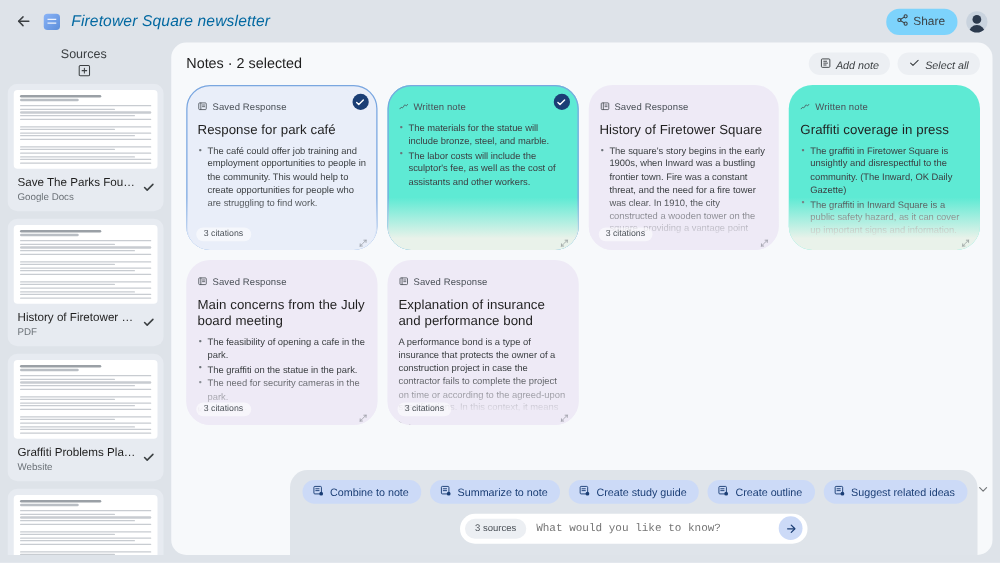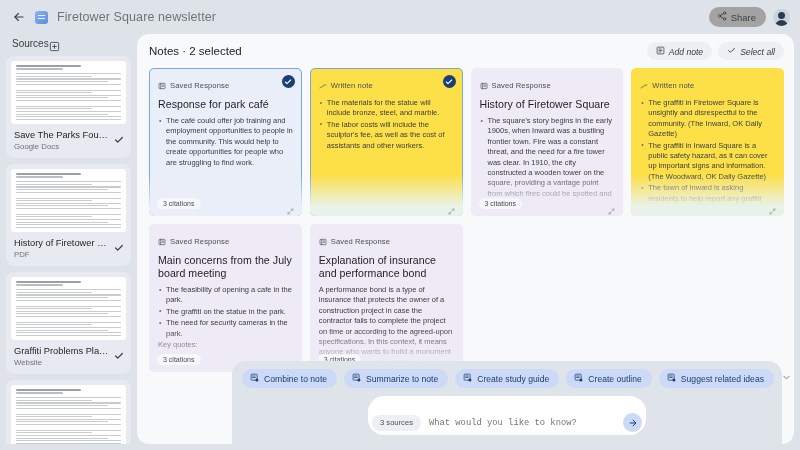--- a/index.html
+++ b/index.html
@@ -20,42 +20,43 @@
   .back-icon { width: 14px; height: 14px; flex: 0 0 auto; cursor: pointer; }
   .app-logo {
     width: 13px; height: 13px; border-radius: 3px;
     background: linear-gradient(135deg,#8ab4f8,#5b8dd9);
     flex: 0 0 auto; position: relative;
   }
   .app-logo::after{
     content:""; position:absolute; left:3px; top:4px; width:7px; height:1.4px;
     background:#eef3fb; box-shadow:0 3px 0 #eef3fb;
   }
-  .doc-title { font-size: 12.5px; color: #737373; letter-spacing: .1px; }
+  .doc-title { font-size: 12.5px; color: #0369a1; letter-spacing: .1px; font-style: italic; }
   .topbar-right { margin-left: auto; display: flex; align-items: center; gap: 7px; }
   .share-btn {
     display: flex; align-items: center; gap: 4px;
-    background: #a3a3a3; border-radius: 14px;
+    background: #7dd3fc; border-radius: 14px;
     padding: 4px 10px 4px 8px; font-size: 9.5px; color: #3c4043; cursor: pointer;
   }
   .avatar {
     width: 17px; height: 17px; border-radius: 50%;
     background: #c9d3de; position: relative; overflow: hidden;
   }
   .avatar::before{ content:""; position:absolute; left:5px; top:3px; width:7px; height:7px; border-radius:50%; background:#2c3a4d;}
   .avatar::after{ content:""; position:absolute; left:2px; top:11px; width:13px; height:9px; border-radius:7px 7px 0 0; background:#2c3a4d;}
 
   
   .body { display: flex; height: 416px; padding: 0 6px 6px 6px; gap: 6px; }
 
   
   .sources { width: 125px; flex: 0 0 125px; display: flex; flex-direction: column; }
   .sources-head {
     display: flex; align-items: center; justify-content: flex-start;
     padding: 4px 9px 7px 6px;
+    flex-direction: column;
   }
   .sources-title { font-size: 10px; color: #3c4043; }
   .add-source-icon { width: 11px; height: 11px; cursor: pointer; }
   .sources-list { display: flex; flex-direction: column; gap: 6px; overflow: hidden; }
   .source-card {
     background: #e7ebf1; border-radius: 8px; padding: 5px 5px 6px 5px; cursor: pointer;
   }
   .thumb {
     background: #fff; border-radius: 3px; height: 63px; overflow: hidden;
     padding: 4px 5px; display: flex; flex-direction: column; gap: 1.6px;
@@ -90,22 +91,22 @@
     background: #eceff3; border-radius: 12px; padding: 3.5px 9px;
     font-size: 8.6px; color: #3c4043; cursor: pointer; white-space: nowrap; font-style: italic;
   }
   .pill-btn svg { flex: 0 0 auto; }
 
   .notes-grid {
     display: grid; grid-template-columns: repeat(4, 1fr);
     gap: 8px; padding: 2px 10px 10px 12px; align-content: start;
   }
   .note-card {
-    position: relative; border-radius: 5px; padding: 8px 9px 9px 9px;
-    height: 148px; overflow: hidden; cursor: pointer;
+    position: relative; border-radius: 19px; padding: 8px 9px 9px 9px;
+    height: 132px; overflow: hidden; cursor: pointer;
   }
   .note-card.selected { outline: 1.6px solid #7aa7e0; outline-offset: -1px; }
   .note-kind { display: flex; align-items: center; gap: 4px; margin-bottom: 4px; }
   .note-kind-label { font-size: 7.6px; color: #4a5057; letter-spacing: .1px; }
   .note-title {
     font-size: 10.6px; line-height: 13px; color: #1f1f1f; margin-bottom: 5px;
     letter-spacing: .05px;
   }
   .note-body { font-size: 7.5px; line-height: 10.4px; color: #3c4043; }
   .note-body p { margin-bottom: 2px; }
@@ -126,21 +127,21 @@
   .expand-icon { position: absolute; right: 8px; bottom: 8px; width: 7px; height: 7px; opacity:.45; cursor: pointer; }
 
   .note-check {
     position: absolute; right: 7px; top: 7px; width: 13px; height: 13px;
     border-radius: 50%; background: #1b3e75; display: flex;
     align-items: center; justify-content: center; cursor: pointer;
   }
 
   
   .c-blue   { background: #e9eef9; }
-  .c-green  { background: #fde047; }
+  .c-green  { background: #5eead4; }
   .c-purple { background: #eeeaf6; }
   .c-blue .fade   { background: linear-gradient(to bottom, rgba(233,238,249,0), #e9eef9 78%); }
   .c-green .fade  { background: linear-gradient(to bottom, rgba(233,242,234,0), #e9f2ea 78%); }
   .c-purple .fade { background: linear-gradient(to bottom, rgba(238,234,246,0), #eeeaf6 78%); }
 
   
   .dock {
     position: absolute; left: 95px; right: 12px; bottom: 0;
     background: #dfe4ea; border-radius: 14px 14px 0 0;
     padding: 8px 10px 9px 10px;
@@ -148,21 +149,21 @@
   .chips { display: flex; align-items: flex-start; gap: 7px; }
   .chip {
     display: flex; align-items: center; gap: 5px;
     background: #ccdaf7; color: #1b3e75; border-radius: 13px;
     padding: 4px 10px 4px 8px; font-size: 8.6px; cursor: pointer; white-space: nowrap;
   }
   .chev-down { margin-left: auto; width: 11px; height: 11px; cursor: pointer; opacity: .7; }
   .chatbar {
     margin: 8px auto 0 auto; width: 278px;
     background: #fff; border-radius: 16px;
-    display: flex; align-items: center; padding: 17px 4px 3px 4px;
+    display: flex; align-items: center; padding: 2px 4px 3px 4px;
   }
   .sources-pill {
     background: #eceff3; border-radius: 11px; padding: 3.5px 8px;
     font-size: 7.6px; color: #4a5057; white-space: nowrap; cursor: pointer;
   }
   .chat-input {
     flex: 1 1 auto; border: none; outline: none; background: transparent;
     font-family: Liberation Mono, monospace; font-size: 8.8px;
     color: #5f6368; padding: 0 8px;
   }
@@ -438,20 +439,21 @@
                 <path d="M4 20l7-7M4 20v-6M4 20h6"></path>
               </svg></span>
           </div>
           <div class="note-card c-green">
             <div class="note-kind">
               <span><svg width="8" height="8" viewBox="0 0 24 24" fill="none" stroke="#4a5057" stroke-width="2" stroke-linecap="round">
                   <path d="M3 18c3-8 6 2 9-6s6 4 9-4"></path>
                 </svg></span>
               <span class="note-kind-label">Written note</span>
             </div>
+            <div class="note-title">Graffiti coverage in press</div>
             <div class="note-body">
               <ul>
                 <li>The graffiti in Firetower Square is unsightly and disrespectful to the community. (The Inward, OK Daily Gazette)</li>
                 <li>The graffiti in Inward Square is a public safety hazard, as it can cover up important signs and information. (The Woodward, OK Daily Gazette)</li>
                 <li>The town of Inward is asking residents to help report any graffiti they see in Firetower Square. (The Inward, OK Daily Gazette)</li>
               </ul>
             </div>
             <div class="fade"></div>
             <span class="expand-icon"><svg width="7" height="7" viewBox="0 0 24 24" fill="none" stroke="#4a5057" stroke-width="2.6" stroke-linecap="round">
                 <path d="M20 4l-7 7M20 4v6M20 4h-6"></path>

